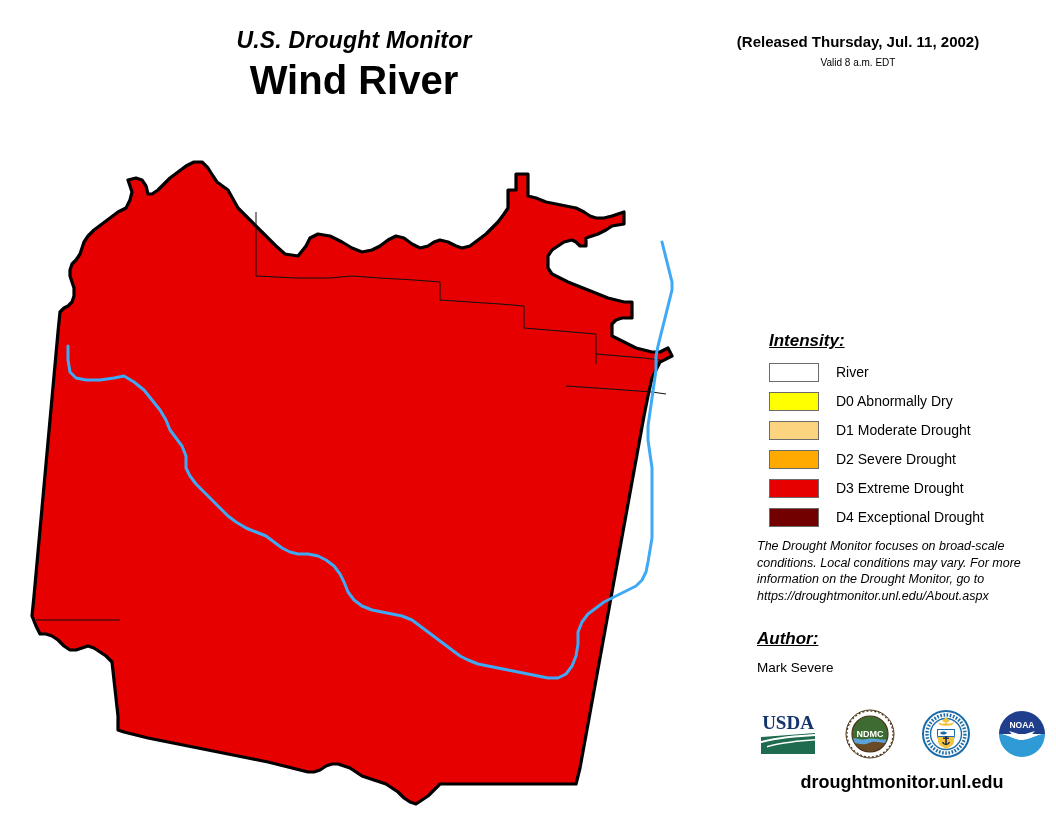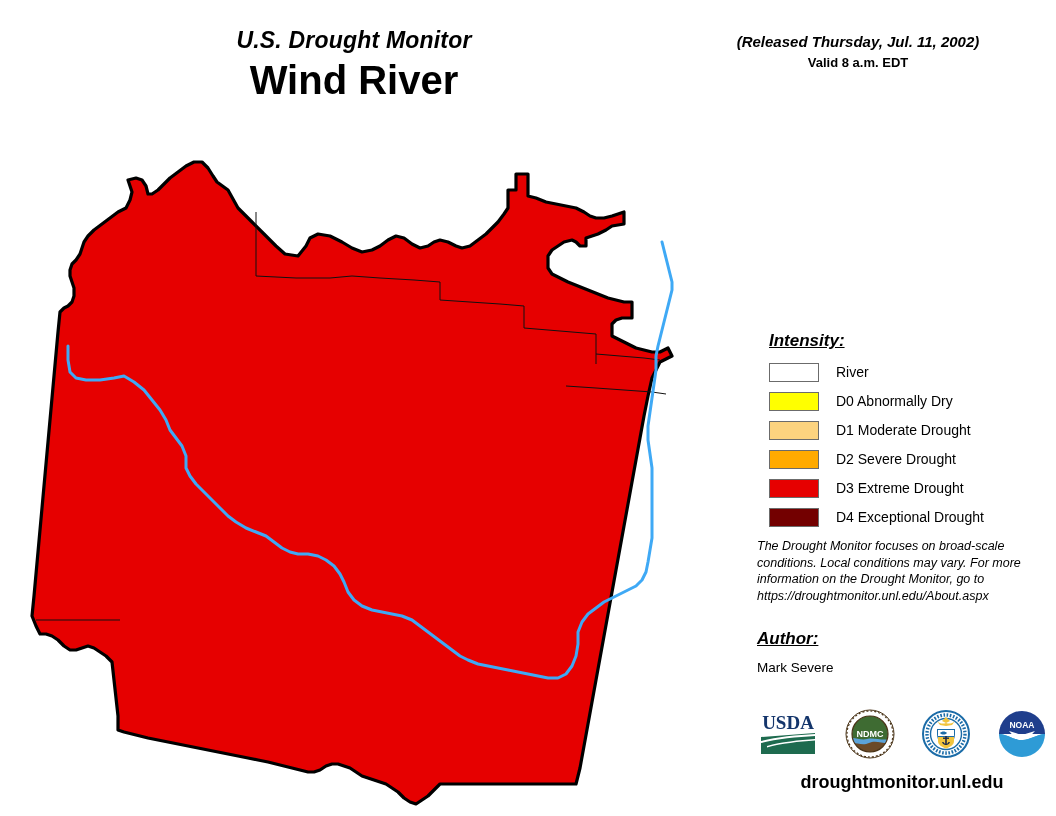--- a/index.html
+++ b/index.html
@@ -47,27 +47,26 @@
     text-align: center;
   }
   #date-main {
     font-size: 24px;
     font-weight: bold;
     line-height: 30px;
   }
   #date-released {
     font-size: 15px;
     font-weight: bold;
-    font-style: italic;
     line-height: 21px;
     margin-top: 1px;
   }
   #date-valid {
-    font-size: 13px;
-    font-weight: bold;
+    font-size: 10px;
+    font-weight: normal;
     line-height: 20px;
     margin-top: 1px;
   }
 
   
   #map-panel {
     position: absolute;
     left: 0px;
     top: 150px;
     width: 740px;

